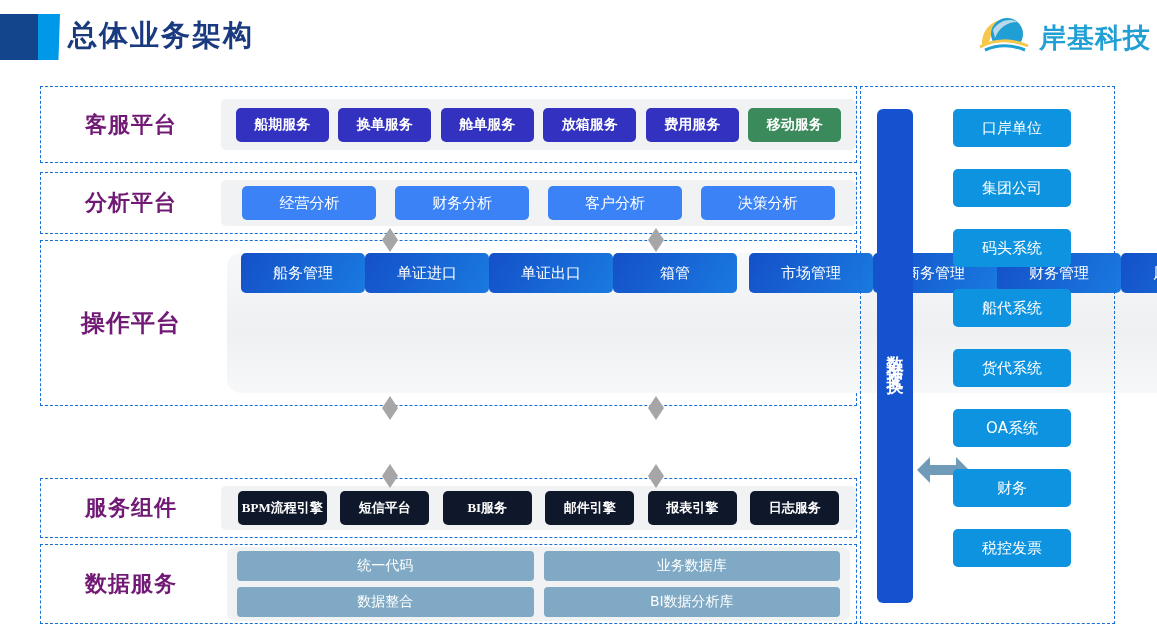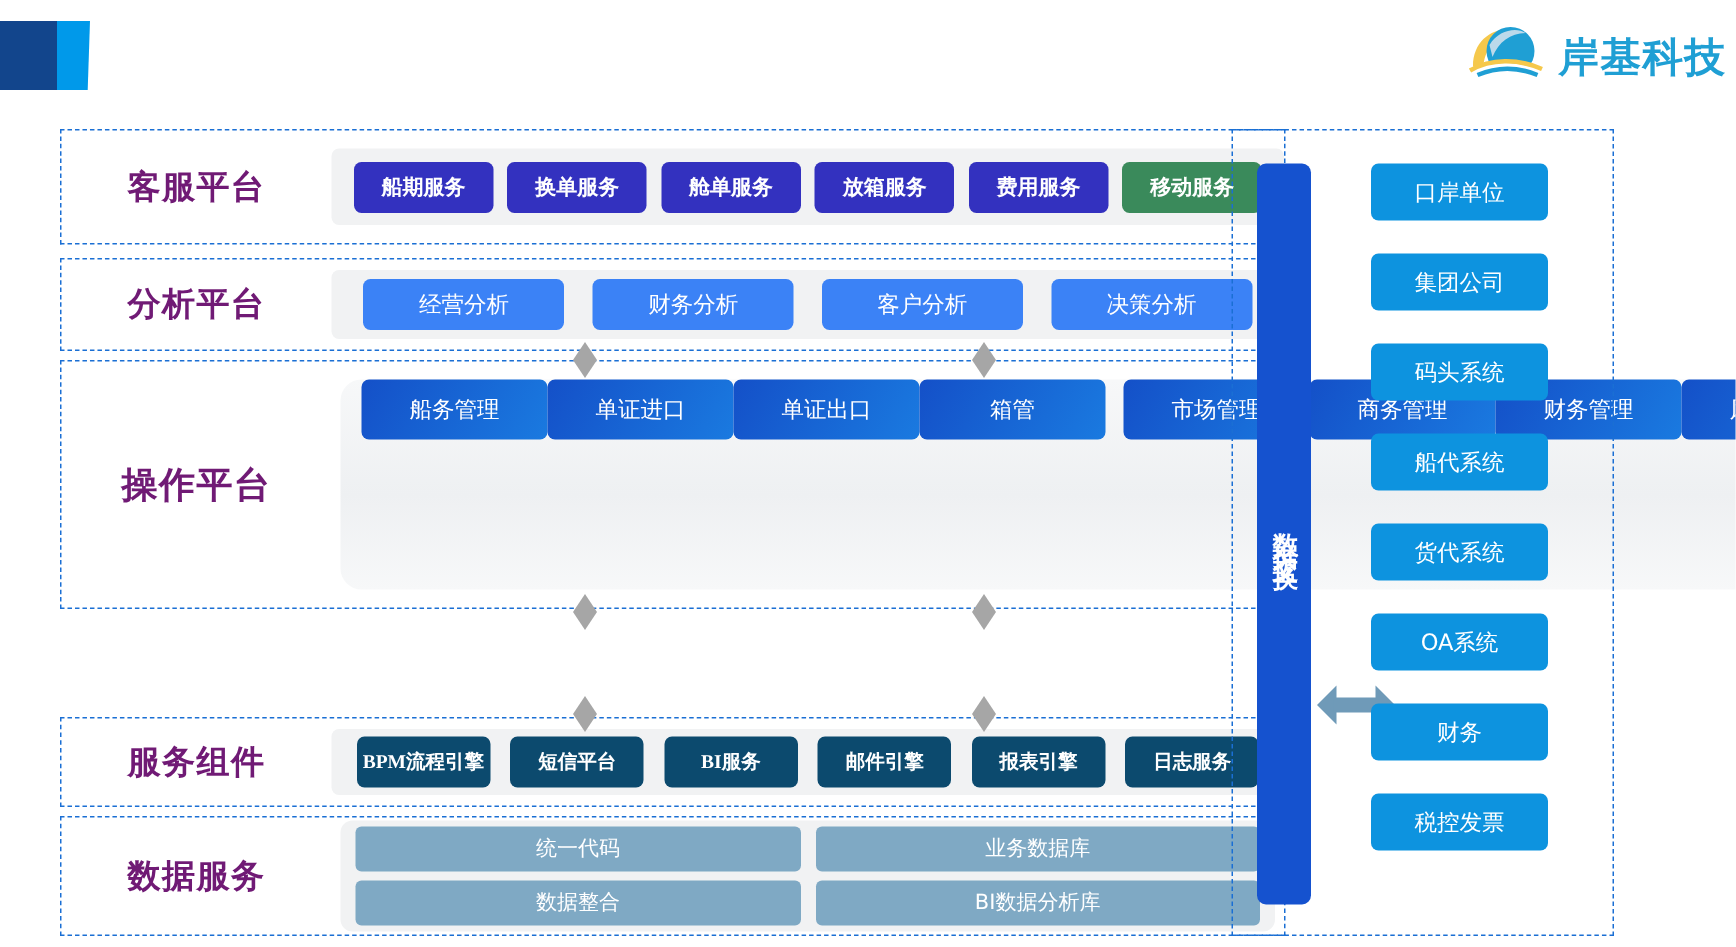--- a/index.html
+++ b/index.html
@@ -32,21 +32,21 @@
   }
   .logo-wrap { position: absolute; right: 6px; top: 14px; display: flex; align-items: center; gap: 6px; }
   .logo-text { font-size: 27px; font-weight: bold; color: #1f9fd4; letter-spacing: 1px; }
 
   
   .canvas {
     position: absolute; left: 40px; top: 86px; width: 1077px; height: 538px;
   }
   .left-col { position: absolute; left: 0; top: 0; width: 817px; height: 538px; }
   .right-col {
-    position: absolute; left: 781px; top: 0; width: 255px; height: 538px;
+    position: absolute; left: 820px; top: 0; width: 255px; height: 538px;
     border: 1.5px dashed #1a6fd4;
   }
 
   
   .row {
     position: absolute; left: 0; width: 817px;
     border: 1.5px dashed #1a6fd4;
     display: flex; align-items: center;
   }
   .row-label {
@@ -96,21 +96,21 @@
   }
 
   
   #row-jichu { top: 326px; height: 60px; }
   #row-jichu .chip-strip { height: 44px; padding: 0 10px; }
   #row-jichu .chip { height: 34px; width: 106px; font-size: 14px; background: #2f9e63; }
 
   
   #row-fuwu { top: 392px; height: 60px; }
   #row-fuwu .chip-strip { height: 44px; padding: 0 10px; }
-  #row-fuwu .chip { height: 34px; width: 89px; font-size: 13px; font-weight: bold; background: #0c4a6e; }
+  #row-fuwu .chip { height: 34px; width: 89px; font-size: 13px; font-weight: bold; background: #0f172a; }
 
   
   #row-shuju { top: 458px; height: 80px; }
   .data-panel {
     width: 100%; height: 74px; margin: 0 6px;
     background: #f1f2f3; border-radius: 8px;
     display: flex; flex-direction: column; justify-content: center; gap: 6px;
     padding: 0 10px;
   }
   .data-line { display: flex; justify-content: space-around; gap: 10px; }
@@ -161,20 +161,21 @@
   .ext-chip:last-child { margin-bottom: 0; }
 </style>
 </head>
 <body>
 
 <div class="header">
   <div class="hdr-mark">
     <div class="dk"></div>
     <div class="lt"></div>
   </div>
+  <div class="hdr-title">总体业务架构</div>
   <div class="logo-wrap">
     <span>
       <svg width="56" height="44" viewBox="0 0 56 44">
         <path d="M5 30 C5 12, 20 3, 33 6 C20 10, 12 20, 12 31 C12 36, 9 38, 5 30 Z" fill="#f5c84b"></path>
         <circle cx="30" cy="20" r="16" fill="#1f9fd4"></circle>
         <path d="M16 16 C22 6, 34 4, 40 8 C30 8, 22 14, 18 24 Z" fill="#bcd9ea"></path>
         <path d="M2 34 C16 26, 34 26, 50 33 C34 42, 14 42, 2 34 Z" fill="#ffffff"></path>
         <path d="M3 33 C17 25, 35 25, 51 32" stroke="#f5c84b" stroke-width="3" fill="none"></path>
         <path d="M8 36 C22 30, 36 31, 48 36" stroke="#1f9fd4" stroke-width="3" fill="none"></path>
       </svg>

